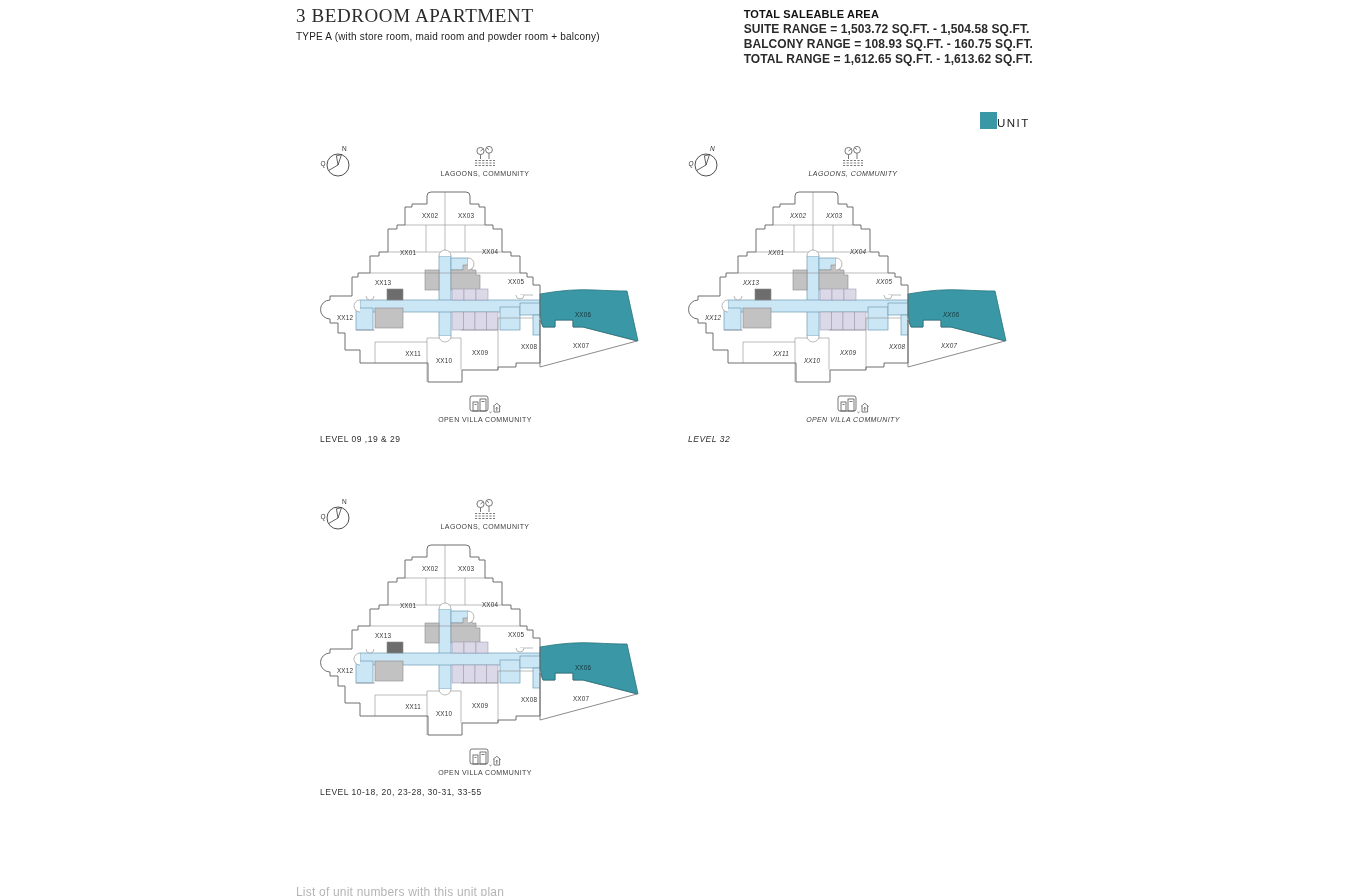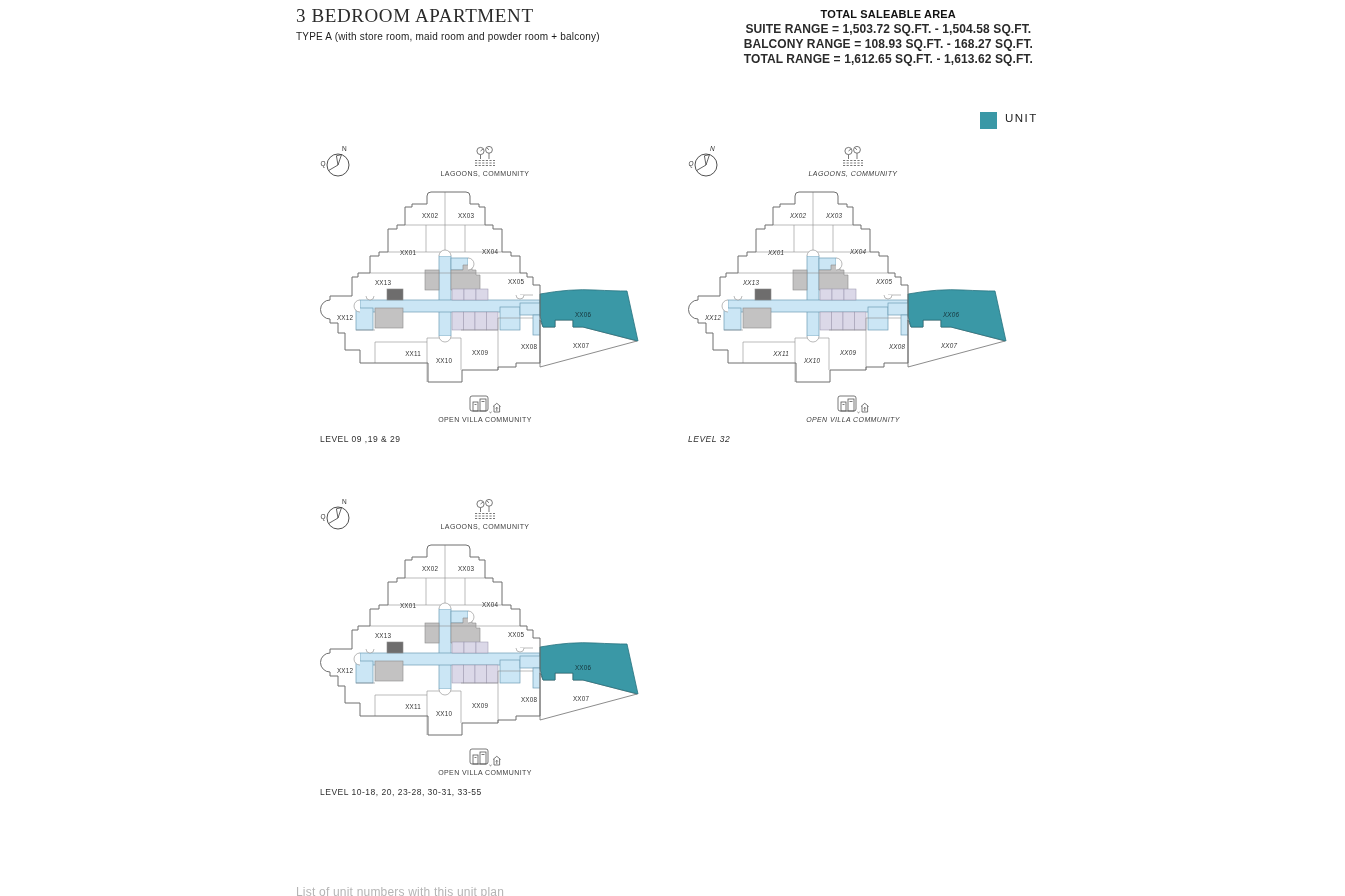--- a/index.html
+++ b/index.html
@@ -1,24 +1,24 @@
 <!DOCTYPE html>
 <html><head>
 <meta charset="utf-8">
 <style>
   html,body{margin:0;padding:0;background:#fff;}
   .page{position:relative;width:1345px;height:896px;background:#ffffff;overflow:hidden;
         font-family:"Liberation Sans",sans-serif;color:#222;}
   .title{position:absolute;left:296px;top:5px;font-family:"Liberation Serif",serif;
          font-size:19px;letter-spacing:.6px;color:#2b2b2b;font-weight:500;}
   .subtitle{position:absolute;left:296px;top:31px;font-size:10px;letter-spacing:.2px;color:#1c1c1c;}
-  .area-block{position:absolute;right:312px;top:7px;text-align:center;line-height:15px;}
+  .area-block{position:absolute;right:312px;top:7px;text-align:left;line-height:15px;}
   .area-heading{font-size:11px;font-weight:bold;letter-spacing:.2px;color:#111;}
   .area-line{font-size:12px;font-weight:bold;color:#2a2a2a;letter-spacing:.1px;}
-  .legend{position:absolute;left:980px;top:112px;display:flex;align-items:flex-start;gap:8px;}
+  .legend{position:absolute;left:980px;top:112px;display:flex;align-items:flex-end;}
   .legend-swatch{width:17px;height:17px;background:#3a98a6;}
   .legend-label{font-size:11.5px;letter-spacing:1.5px;color:#222;}
   .plan{position:absolute;width:330px;height:350px;}
   .compass{position:absolute;left:0;top:0;width:36px;height:38px;}
   .lagoons{position:absolute;left:0;top:1px;width:100%;text-align:center;}
   .plan-icon{display:block;margin:0 auto;}
   .icon-label{font-size:7px;letter-spacing:.4px;color:#3d3d3d;margin-top:1px;}
   .plan-svg{position:absolute;left:0;top:46px;}
   .villa{position:absolute;left:0;top:250px;width:100%;text-align:center;}
   .level-label{position:absolute;left:0;top:290px;width:100%;text-align:left;
@@ -29,21 +29,21 @@
 </head>
 <body>
 
 <div class="page">
   <div class="title">3 BEDROOM APARTMENT</div>
   <div class="subtitle">TYPE A (with store room, maid room and powder room + balcony)</div>
 
   <div class="area-block">
     <div class="area-heading">TOTAL SALEABLE AREA</div>
     <div class="area-line">SUITE RANGE = 1,503.72 SQ.FT. - 1,504.58 SQ.FT.</div>
-    <div class="area-line">BALCONY RANGE = 108.93 SQ.FT. - 168.27 SQ.FT.</div>
+    <div class="area-line">BALCONY RANGE = 108.93 SQ.FT. - 160.75 SQ.FT.</div>
     <div class="area-line">TOTAL RANGE = 1,612.65 SQ.FT. - 1,613.62 SQ.FT.</div>
   </div>
 
   <div class="legend">
     <div class="legend-swatch" style="background: rgb(58, 152, 166);"></div>
     <div class="legend-label">UNIT</div>
   </div>
 
   <div id="plans-root">
       <div class="plan" style="left: 320px; top: 144px;">

